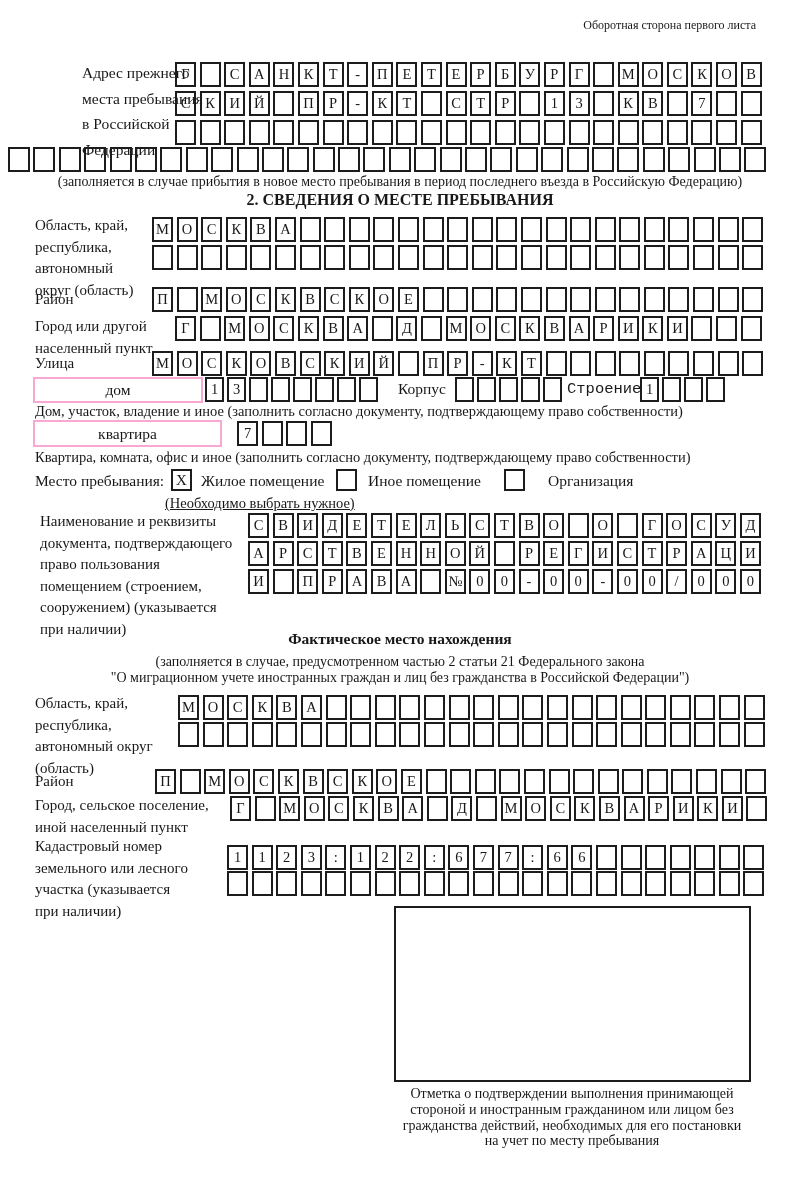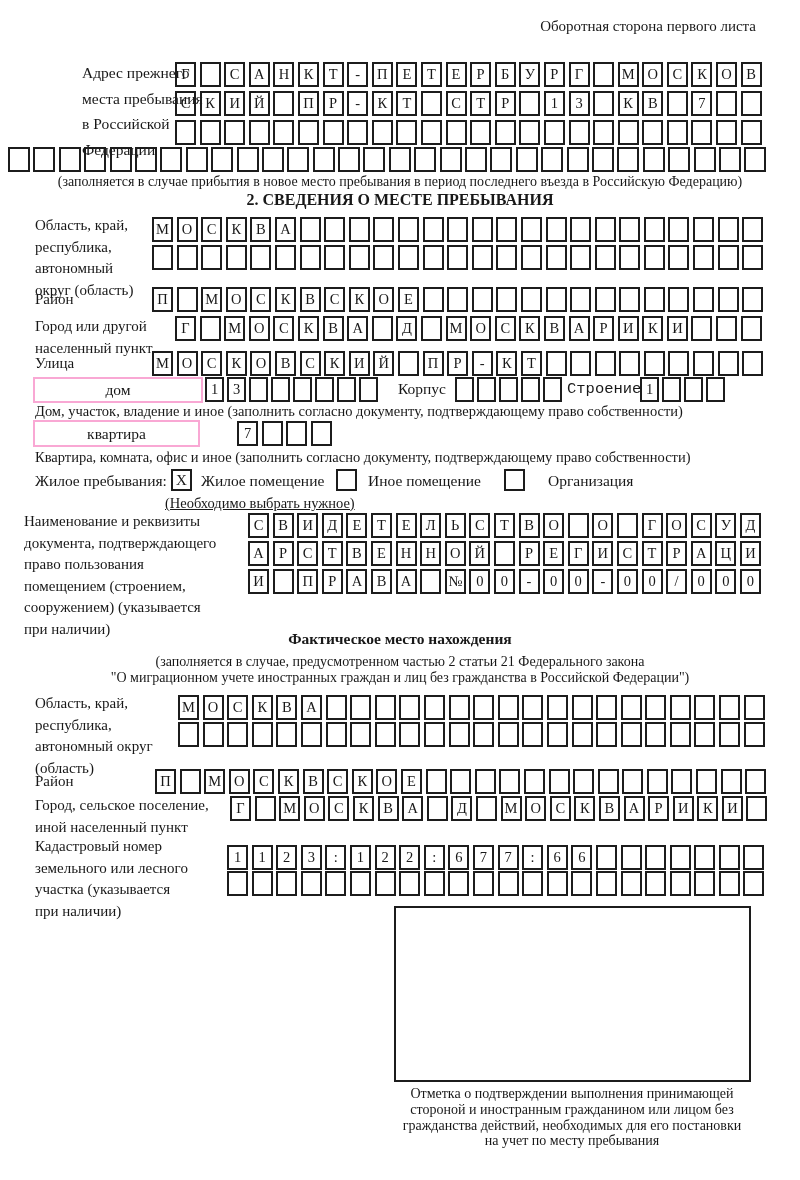--- a/index.html
+++ b/index.html
@@ -33,21 +33,21 @@
   }
   .inline-lbl{font-size:15.5px;}
   .stamp{box-sizing:border-box;border:2px solid #1c1c1c;background:#fff;}
   .caption{font-size:14px;line-height:15.8px;white-space:pre-line;text-align:center;}
 </style>
 </head>
 <body>
 
 <div class="sheet">
 
-  <div class="abs inline-lbl" style="top:18px;right:44px;font-size:15px;">Оборотная сторона первого листа</div>
+  <div class="abs inline-lbl" style="top:18px;right:44px;font-size:12px;">Оборотная сторона первого листа</div>
 
   <div class="abs lbl" style="left:35px;top:60px;margin-left:47px;">Адрес прежнего
 места пребывания
 в Российской
 Федерации</div>
   <div class="abs boxrow" style="left:175px;top:62px;">
       <span class="cell">Г</span>
       <span class="cell"></span>
       <span class="cell">С</span>
       <span class="cell">А</span>
@@ -327,39 +327,39 @@
     </div>
   <div class="abs inline-lbl" style="left:567px;top:380px;font-family:Liberation Mono, monospace;">Строение</div>
   <div class="abs boxrow row-sm" style="left:640px;top:377px;">
       <span class="cell">1</span>
       <span class="cell"></span>
       <span class="cell"></span>
       <span class="cell"></span>
     </div>
   <div class="abs" style="left:35px;top:403px;font-size:14.5px;">Дом, участок, владение и иное (заполнить согласно документу, подтверждающему право собственности)</div>
 
-  <div class="abs bigbox" style="left:33px;top:420px;width:167px;height:27px;">квартира</div>
+  <div class="abs bigbox" style="left:33px;top:420px;width:189px;height:27px;">квартира</div>
   <div class="abs boxrow" style="left:237px;top:421px;">
       <span class="cell">7</span>
       <span class="cell"></span>
       <span class="cell"></span>
       <span class="cell"></span>
     </div>
   <div class="abs" style="left:35px;top:449px;font-size:14.5px;">Квартира, комната, офис и иное (заполнить согласно документу, подтверждающему право собственности)</div>
 
-  <div class="abs inline-lbl" style="left:35px;top:472px;">Жилое пребывания:</div>
+  <div class="abs inline-lbl" style="left:35px;top:472px;">Место пребывания:</div>
   <div class="abs chk" style="left:171px;top:469px;">X</div>
   <div class="abs inline-lbl" style="left:201px;top:472px;">Жилое помещение</div>
   <div class="abs chk" style="left:336px;top:469px;"></div>
   <div class="abs inline-lbl" style="left:368px;top:472px;">Иное помещение</div>
   <div class="abs chk" style="left:504px;top:469px;"></div>
   <div class="abs inline-lbl" style="left:548px;top:472px;">Организация</div>
   <div class="abs" style="left:165px;top:495px;font-size:14.5px;text-decoration:underline;">(Необходимо выбрать нужное)</div>
 
-  <div class="abs lbl2" style="left:24px;top:511px;">Наименование и реквизиты
+  <div class="abs lbl2" style="left:40px;top:511px;">Наименование и реквизиты
 документа, подтверждающего
 право пользования
 помещением (строением,
 сооружением) (указывается
 при наличии)</div>
   <div class="abs boxrow" style="left:248px;top:513px;">
       <span class="cell">С</span>
       <span class="cell">В</span>
       <span class="cell">И</span>
       <span class="cell">Д</span>

